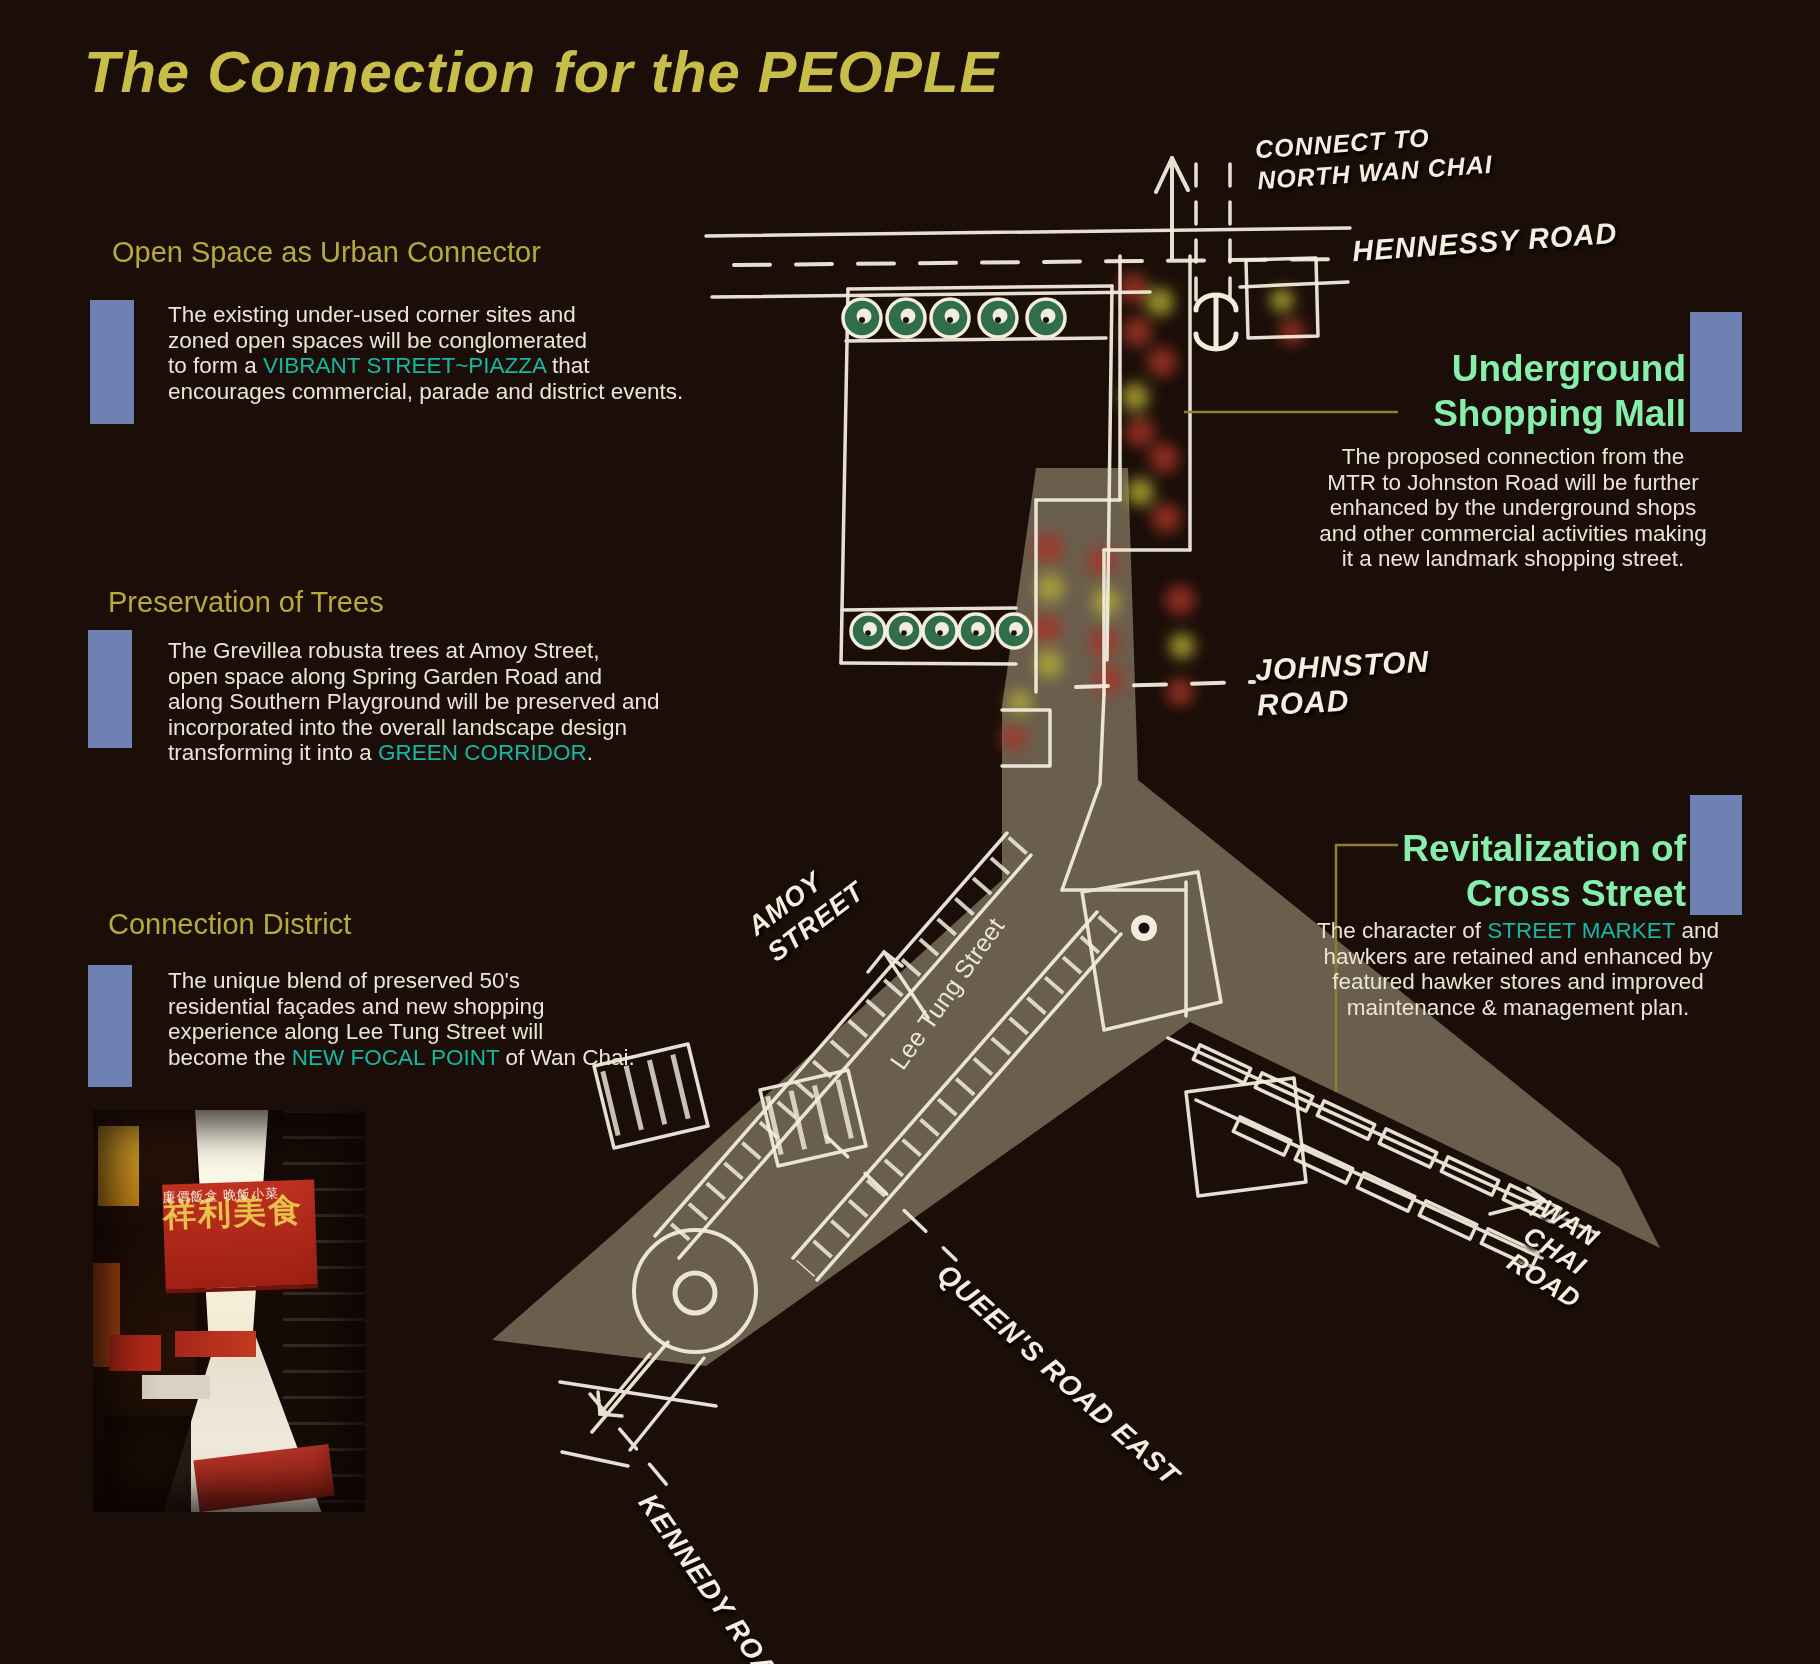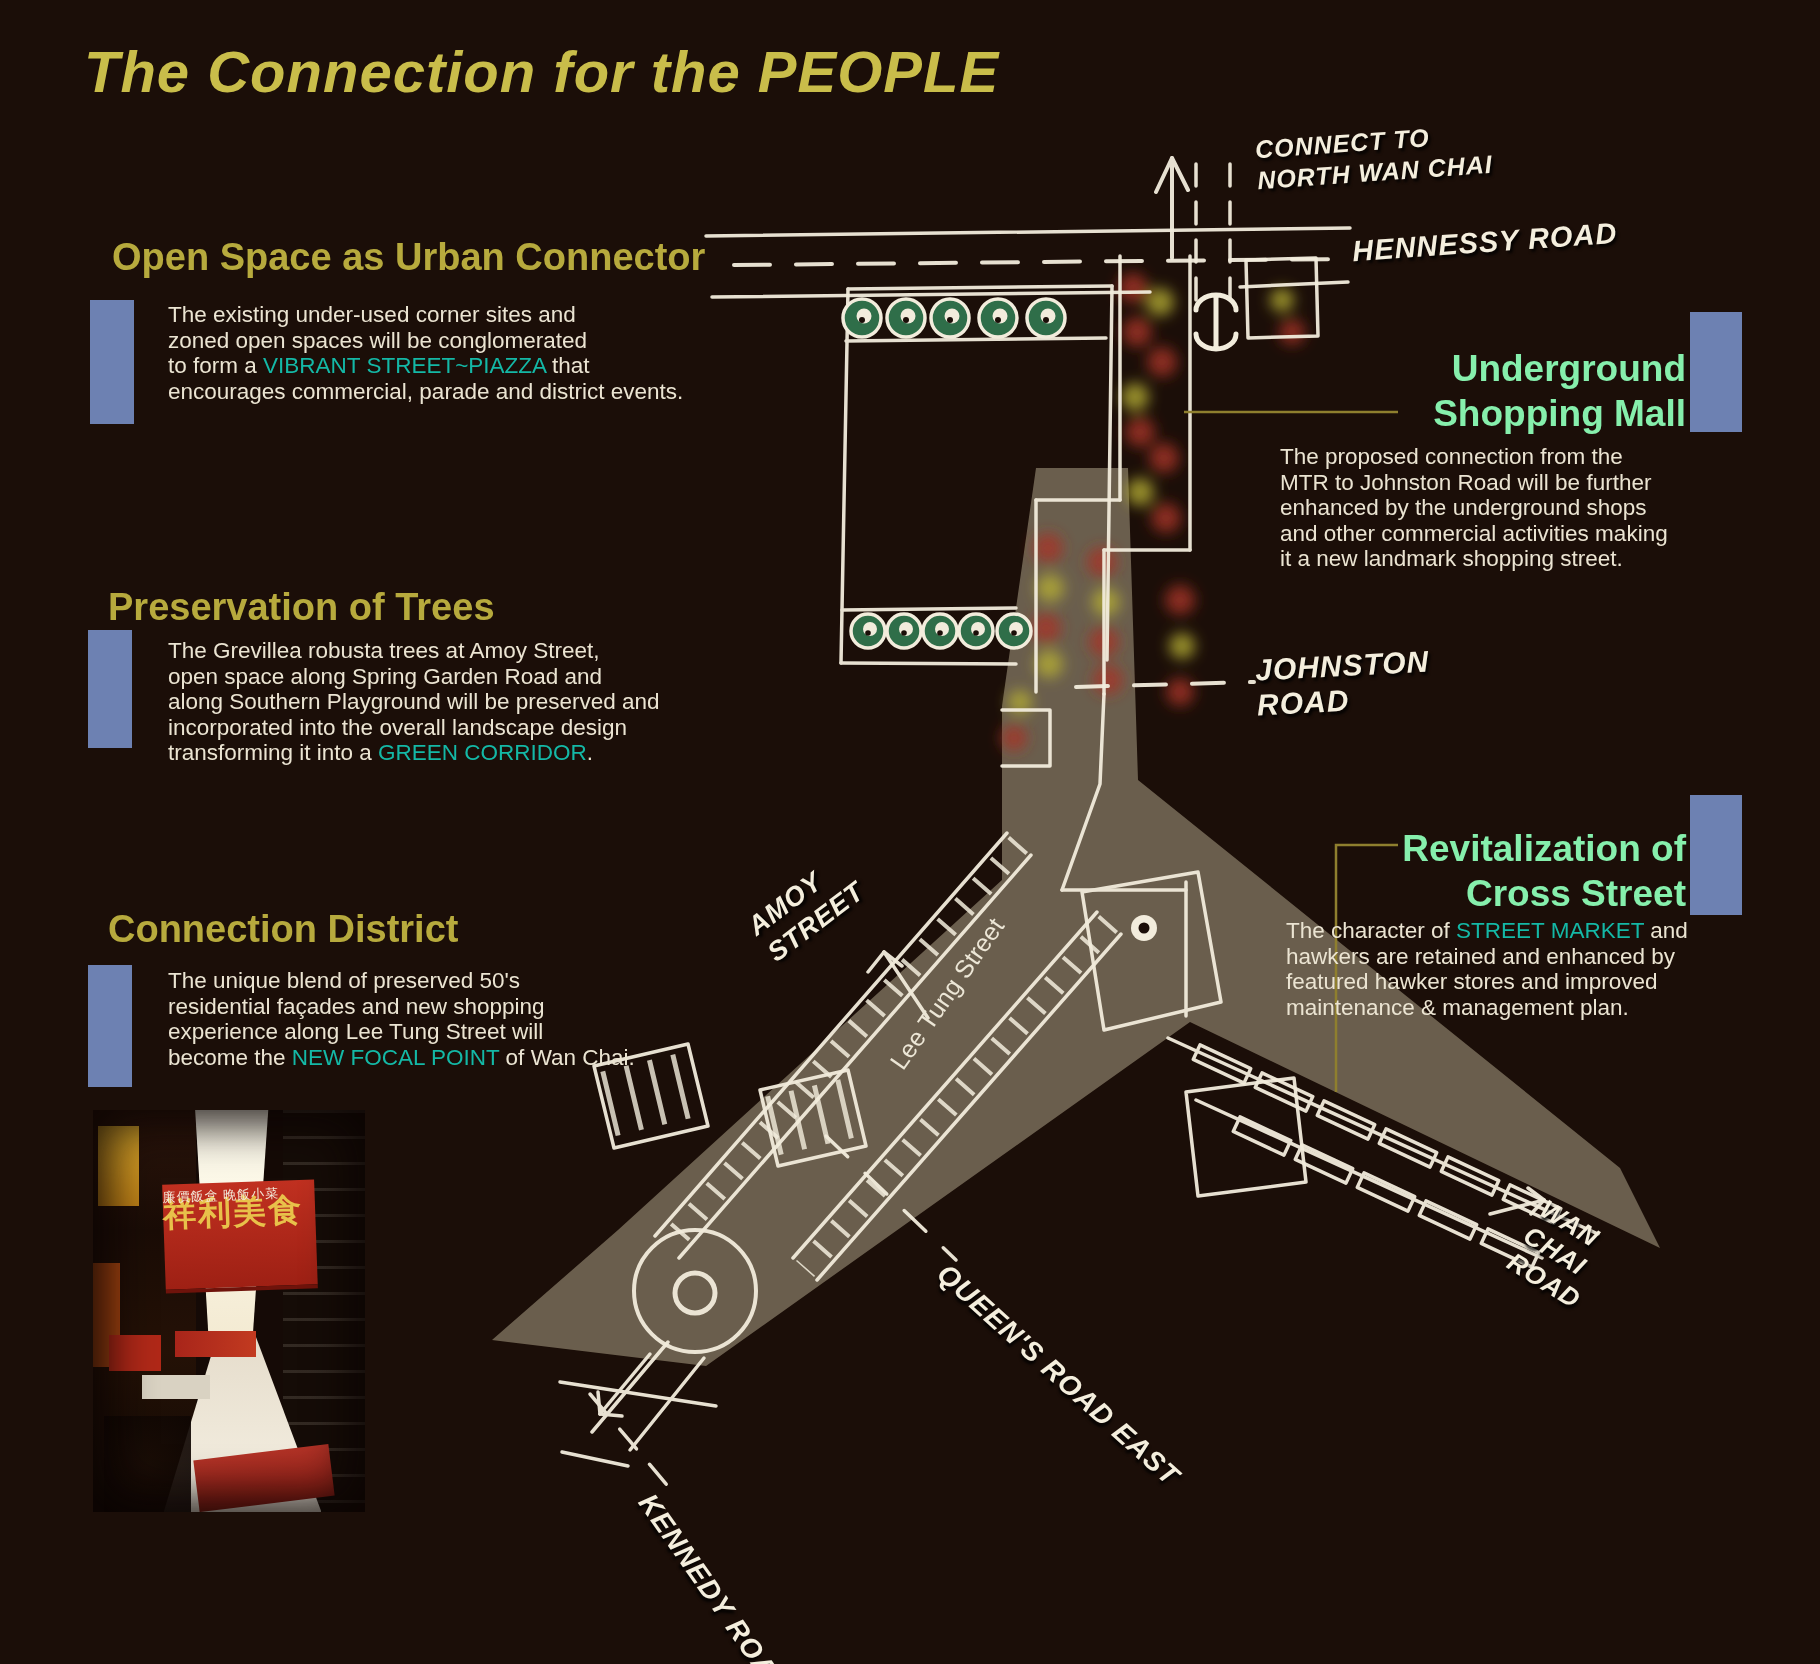--- a/index.html
+++ b/index.html
@@ -1,26 +1,26 @@
 <!DOCTYPE html>
 <html><head>
 <meta charset="utf-8">
 <style>
   html,body{margin:0;padding:0;background:#0e0704;}
   .board{position:relative;width:1820px;height:1664px;background:#1b0e08;overflow:hidden;
          font-family:"Liberation Sans",sans-serif;padding-left:25px;}
   .title{position:absolute;left:84px;top:38px;font-size:58px;font-style:italic;font-weight:bold;
          color:#c9bd4a;letter-spacing:1px;}
-  .sec-h{position:absolute;font-size:38px;font-weight:bold;color:#b7aa3d;}
+  .sec-h{position:absolute;font-size:29px;font-weight:normal;color:#b7aa3d;}
   .sec-h2{position:absolute;font-size:37px;line-height:45px;font-weight:bold;color:#86efac;
           white-space:pre-line;text-align:right;width:406px;}
   .bar{position:absolute;width:44px;background:#6d81b2;}
   .bar-r{position:absolute;width:52px;background:#6d81b2;}
   .body-text{position:absolute;font-size:22.5px;line-height:25.5px;color:#ebe4d2;white-space:pre-line;}
-  .body-right{text-align:left;}
+  .body-right{text-align:center;}
   .hl{color:#14b8a6;}
   .hand{position:absolute;font-style:italic;font-weight:bold;color:#f4eedd;letter-spacing:1px;
         white-space:pre-line;text-shadow:2px 3px 3px rgba(0,0,0,.9);}
   .plabel{position:absolute;color:#ece6d6;white-space:pre-line;}
   svg.map{position:absolute;left:0;top:0;}
   svg.map *{vector-effect:none;}
   .sketch{stroke:#f2ecdc;stroke-width:3.5;fill:none;stroke-linecap:round;stroke-linejoin:round;opacity:.95;}
   
   .photo{position:absolute;left:93px;top:1110px;width:272px;height:402px;background:#150a06;overflow:hidden;}
   .photo div{position:absolute;}

